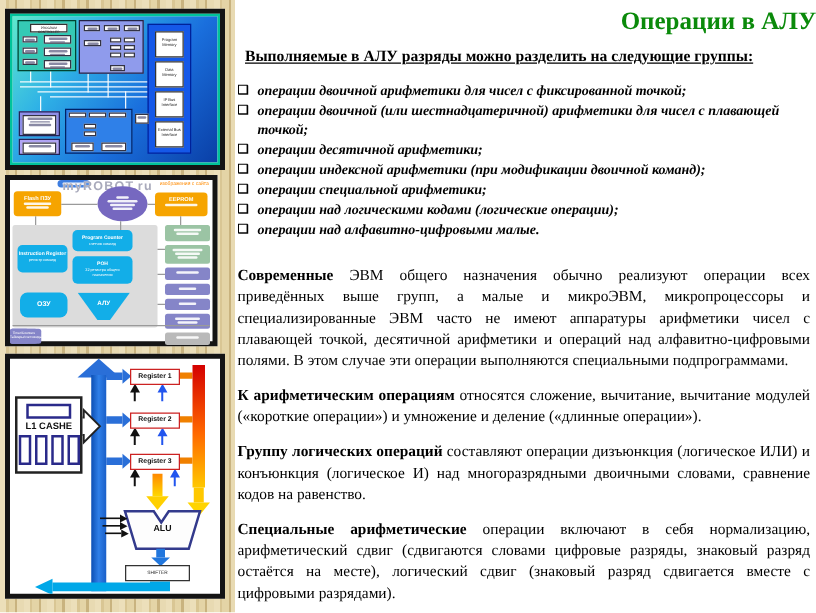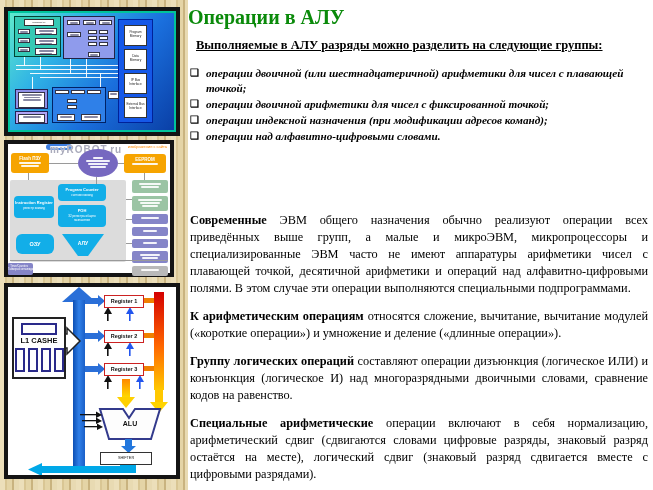--- a/index.html
+++ b/index.html
@@ -68,21 +68,21 @@
   .l1bars div{width:6px;height:20px;border:2px solid #2a2a8a;}
   .regs{position:absolute;left:0;top:0;width:100%;height:100%;}
   .reg{position:absolute;left:96px;width:40px;height:13px;background:#fff;border:1.5px solid #cc2222;
     font:600 5.5px "Liberation Sans",sans-serif;text-align:center;line-height:11px;color:#111;box-sizing:border-box;}
   .reg:nth-child(1){top:8px}.reg:nth-child(2){top:43px}.reg:nth-child(3){top:76px}
   .alulabel{left:92px;top:124px;width:60px;height:24px;display:flex;align-items:center;justify-content:center;
     font:bold 7px "Liberation Sans",sans-serif;color:#111;}
   .shifter{left:92px;top:165px;width:52px;height:13px;background:#fff;border:1.5px solid #333;
     font:3.8px "Liberation Sans",sans-serif;text-align:center;line-height:11px;color:#222;box-sizing:border-box;}
   
-  .title{position:absolute;left:188px;top:6px;width:465px;text-align:left;
+  .title{position:absolute;left:188px;top:6px;width:465px;text-align:right;
     font-size:20px;font-weight:bold;}
   .heading{position:absolute;left:196px;top:38px;width:445px;
     font-size:12.5px;font-weight:bold;text-decoration:underline;}
   ul.bullets{position:absolute;left:190px;top:66px;width:452px;margin:0;padding:0;list-style:none;}
   ul.bullets li{display:flex;font-size:11.2px;font-weight:bold;font-style:italic;
     line-height:14.5px;margin-bottom:1.5px;}
   .bq{flex:0 0 16px;font-style:normal;font-size:10px;line-height:14.5px;}
   .bq::before{content:"❑";}
   .paras{position:absolute;left:190px;top:212px;width:458px;}
   .paras p{margin:0 0 11px 0;font-size:12.3px;line-height:17px;text-align:justify;}
@@ -391,33 +391,45 @@
 </div>
 
 <h1 class="title" style="margin:0;color:#0a8a0a;">Операции в АЛУ</h1>
 
 <div class="heading">Выполняемые в АЛУ разряды можно разделить на следующие группы:</div>
 
 <ul class="bullets">
 
 <li>
     <span class="bq"></span>
+    <span class="btext">операции двоичной арифметики для чисел с фиксированной точкой;</span>
+  </li>
+    <li>
+    <span class="bq"></span>
     <span class="btext">операции двоичной (или шестнадцатеричной) арифметики для чисел с плавающей точкой;</span>
   </li>
     <li>
     <span class="bq"></span>
-    <span class="btext">операции двоичной арифметики для чисел с фиксированной точкой;</span>
-  </li>
-    <li>
-    <span class="bq"></span>
-    <span class="btext">операции индексной назначения (при модификации адресов команд);</span>
-  </li>
-    <li>
-    <span class="bq"></span>
-    <span class="btext">операции над алфавитно-цифровыми словами.</span>
+    <span class="btext">операции десятичной арифметики;</span>
+  </li>
+    <li>
+    <span class="bq"></span>
+    <span class="btext">операции индексной арифметики (при модификации двоичной команд);</span>
+  </li>
+    <li>
+    <span class="bq"></span>
+    <span class="btext">операции специальной арифметики;</span>
+  </li>
+    <li>
+    <span class="bq"></span>
+    <span class="btext">операции над логическими кодами (логические операции);</span>
+  </li>
+    <li>
+    <span class="bq"></span>
+    <span class="btext">операции над алфавитно-цифровыми малые.</span>
   </li>
   </ul>
 
 <div class="paras">
 
 <p><b>Современные</b><span> ЭВМ общего назначения обычно реализуют операции всех приведённых выше групп, а малые и микроЭВМ, микропроцессоры и специализированные ЭВМ часто не имеют аппаратуры арифметики чисел с плавающей точкой, десятичной арифметики и операций над алфавитно-цифровыми полями. В этом случае эти операции выполняются специальными подпрограммами.</span></p>
     <p><b>К арифметическим операциям</b><span> относятся сложение, вычитание, вычитание модулей («короткие операции») и умножение и деление («длинные операции»).</span></p>
     <p><b>Группу логических операций</b><span> составляют операции дизъюнкция (логическое ИЛИ) и конъюнкция (логическое И) над многоразрядными двоичными словами, сравнение кодов на равенство.</span></p>
     <p><b>Специальные арифметические</b><span> операции включают в себя нормализацию, арифметический сдвиг (сдвигаются словами цифровые разряды, знаковый разряд остаётся на месте), логический сдвиг (знаковый разряд сдвигается вместе с цифровыми разрядами).</span></p>
   </div>

